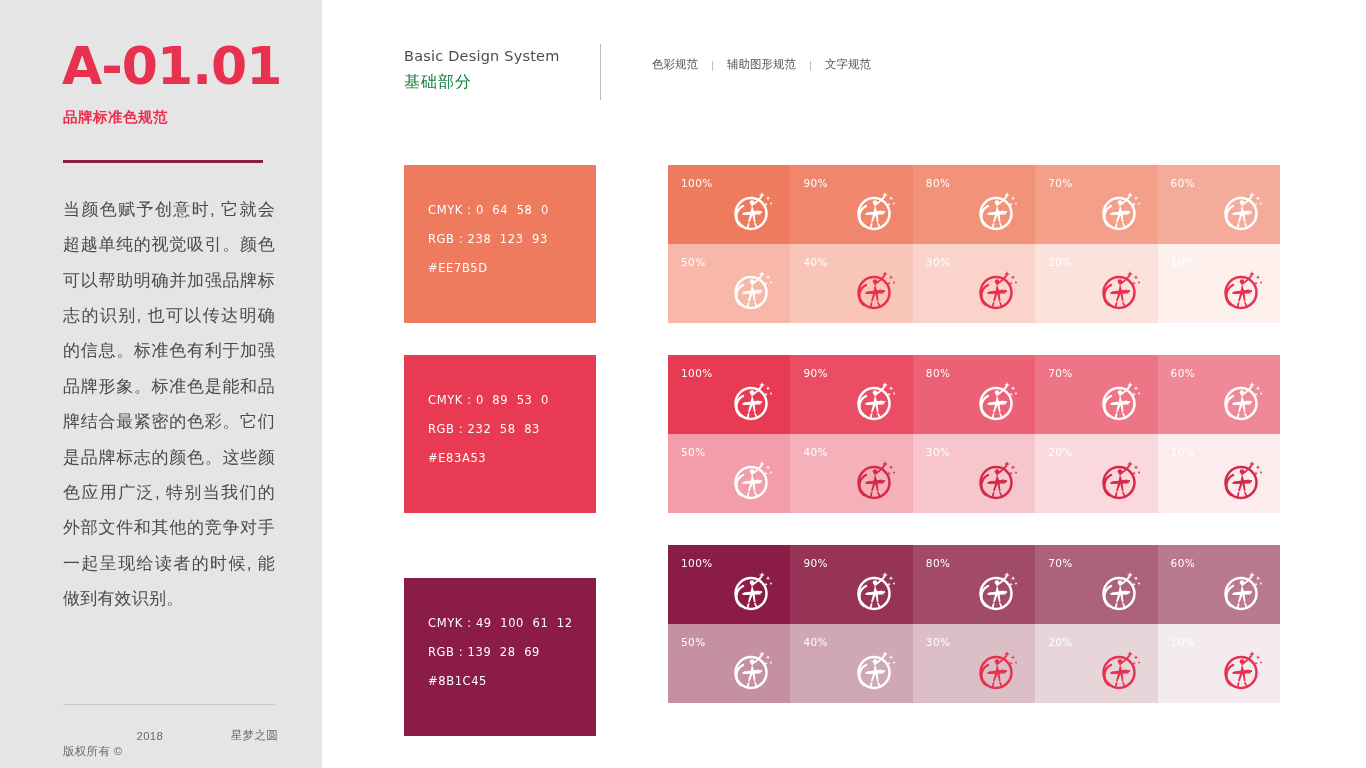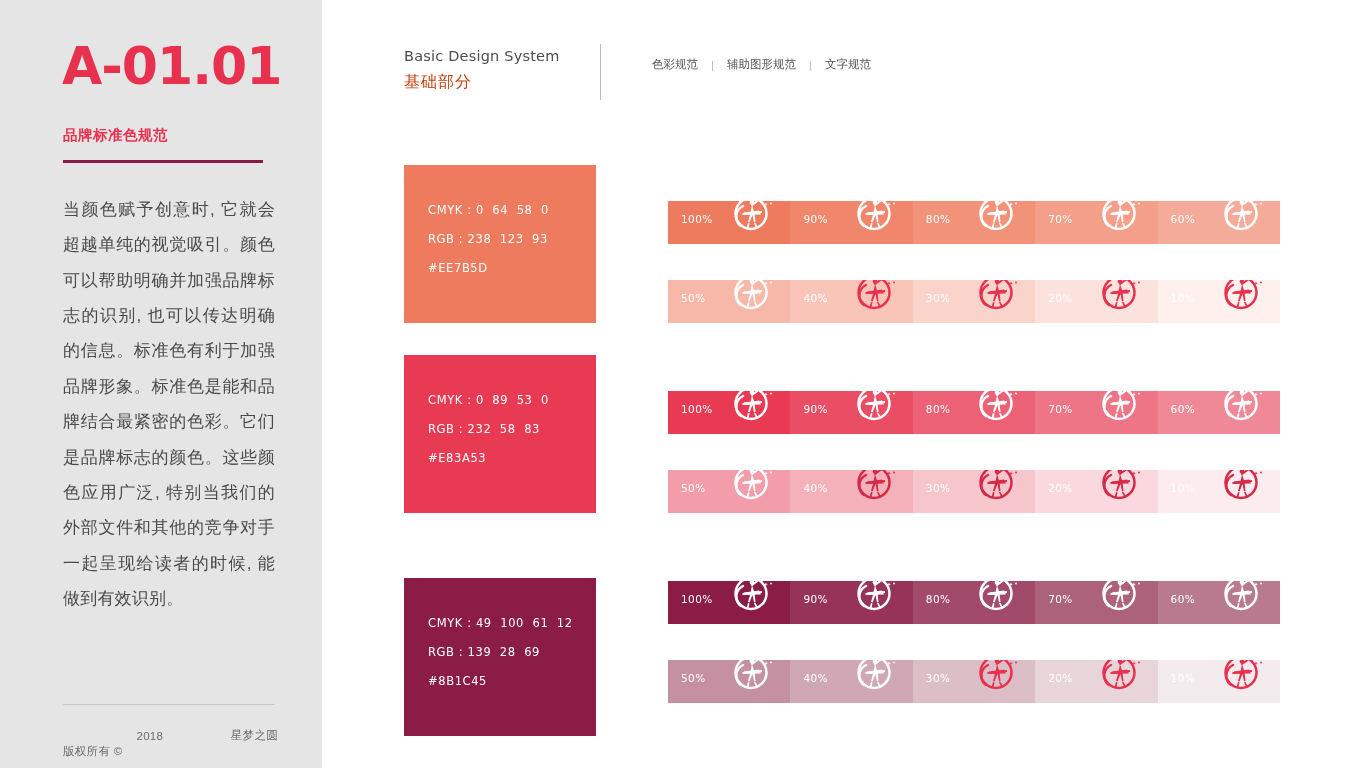--- a/index.html
+++ b/index.html
@@ -16,21 +16,21 @@
     position:absolute; left:0; top:0; width:322px; height:768px;
     background:#e5e5e5;
   }
   #page-code{
     position:absolute; left:62px; top:40px;
     font-size:52px; font-weight:700; letter-spacing:-1px;
     color:#e8304f; line-height:1;
     font-family:"DejaVu Sans","Liberation Sans",sans-serif;
   }
   #page-subtitle{
-    position:absolute; left:63px; top:126px;
+    position:absolute; left:63px; top:108px;
     font-size:14.5px; font-weight:700; color:#e8304f;
     letter-spacing:.5px;
   }
   #title-rule{
     position:absolute; left:63px; top:160px; width:200px; height:3px;
     background:#8b1c45;
   }
   #left-body{
     position:absolute; left:63px; top:192px; width:212px;
     font-size:17px; color:#4a4a4a; line-height:2.08;
@@ -49,21 +49,21 @@
   #footer .year{ margin-left:14px; }
   #footer .brand{ margin-left:auto; }
 
   
   #header{ position:absolute; left:322px; top:0; width:1044px; height:140px; }
   #hdr-left{ position:absolute; left:82px; top:48px; }
   #hdr-left .en{
     font-size:14.5px; color:#4d4d4d; letter-spacing:.2px;
     font-family:"DejaVu Sans","Liberation Sans",sans-serif;
   }
-  #hdr-left .zh{ font-size:16px; color:#c2410c; margin-top:8px; letter-spacing:1px; }
+  #hdr-left .zh{ font-size:16px; color:#15803d; margin-top:8px; letter-spacing:1px; }
   #hdr-divider{
     position:absolute; left:278px; top:44px; width:1px; height:56px;
     background:#bdbdbd;
   }
   #hdr-right{ position:absolute; left:330px; top:44px; }
   #hdr-right .main{
     font-size:21px; color:#4a4a4a; letter-spacing:.3px; font-weight:400;
     font-family:"DejaVu Sans","Liberation Sans",sans-serif;
   }
   #hdr-right .main .zhpart{ margin-left:8px; }
@@ -79,21 +79,21 @@
   .swatch .ln{
     font-size:11.5px; letter-spacing:.6px; margin-bottom:15px;
     font-family:"DejaVu Sans","Liberation Sans",sans-serif; white-space:pre;
   }
 
   
   .tintgrid{
     position:absolute; left:668px; width:612px; height:158px;
     display:grid; grid-template-columns:repeat(5,1fr); grid-template-rows:1fr 1fr;
   }
-  .cell{ position:relative; overflow:hidden;margin-top:36px; }
+  .cell{ position:relative; overflow:hidden; }
   .cell .pct{
     position:absolute; left:13px; top:12px;
     font-size:10.5px; color:#ffffff; letter-spacing:.4px;
     font-family:"DejaVu Sans","Liberation Sans",sans-serif;
   }
   .cell .logo{ position:absolute; right:14px; bottom:8px; width:50px; height:50px; }
   .cell .logo svg{ width:100%; height:100%; display:block; }
 </style>
 </head>
 <body>

